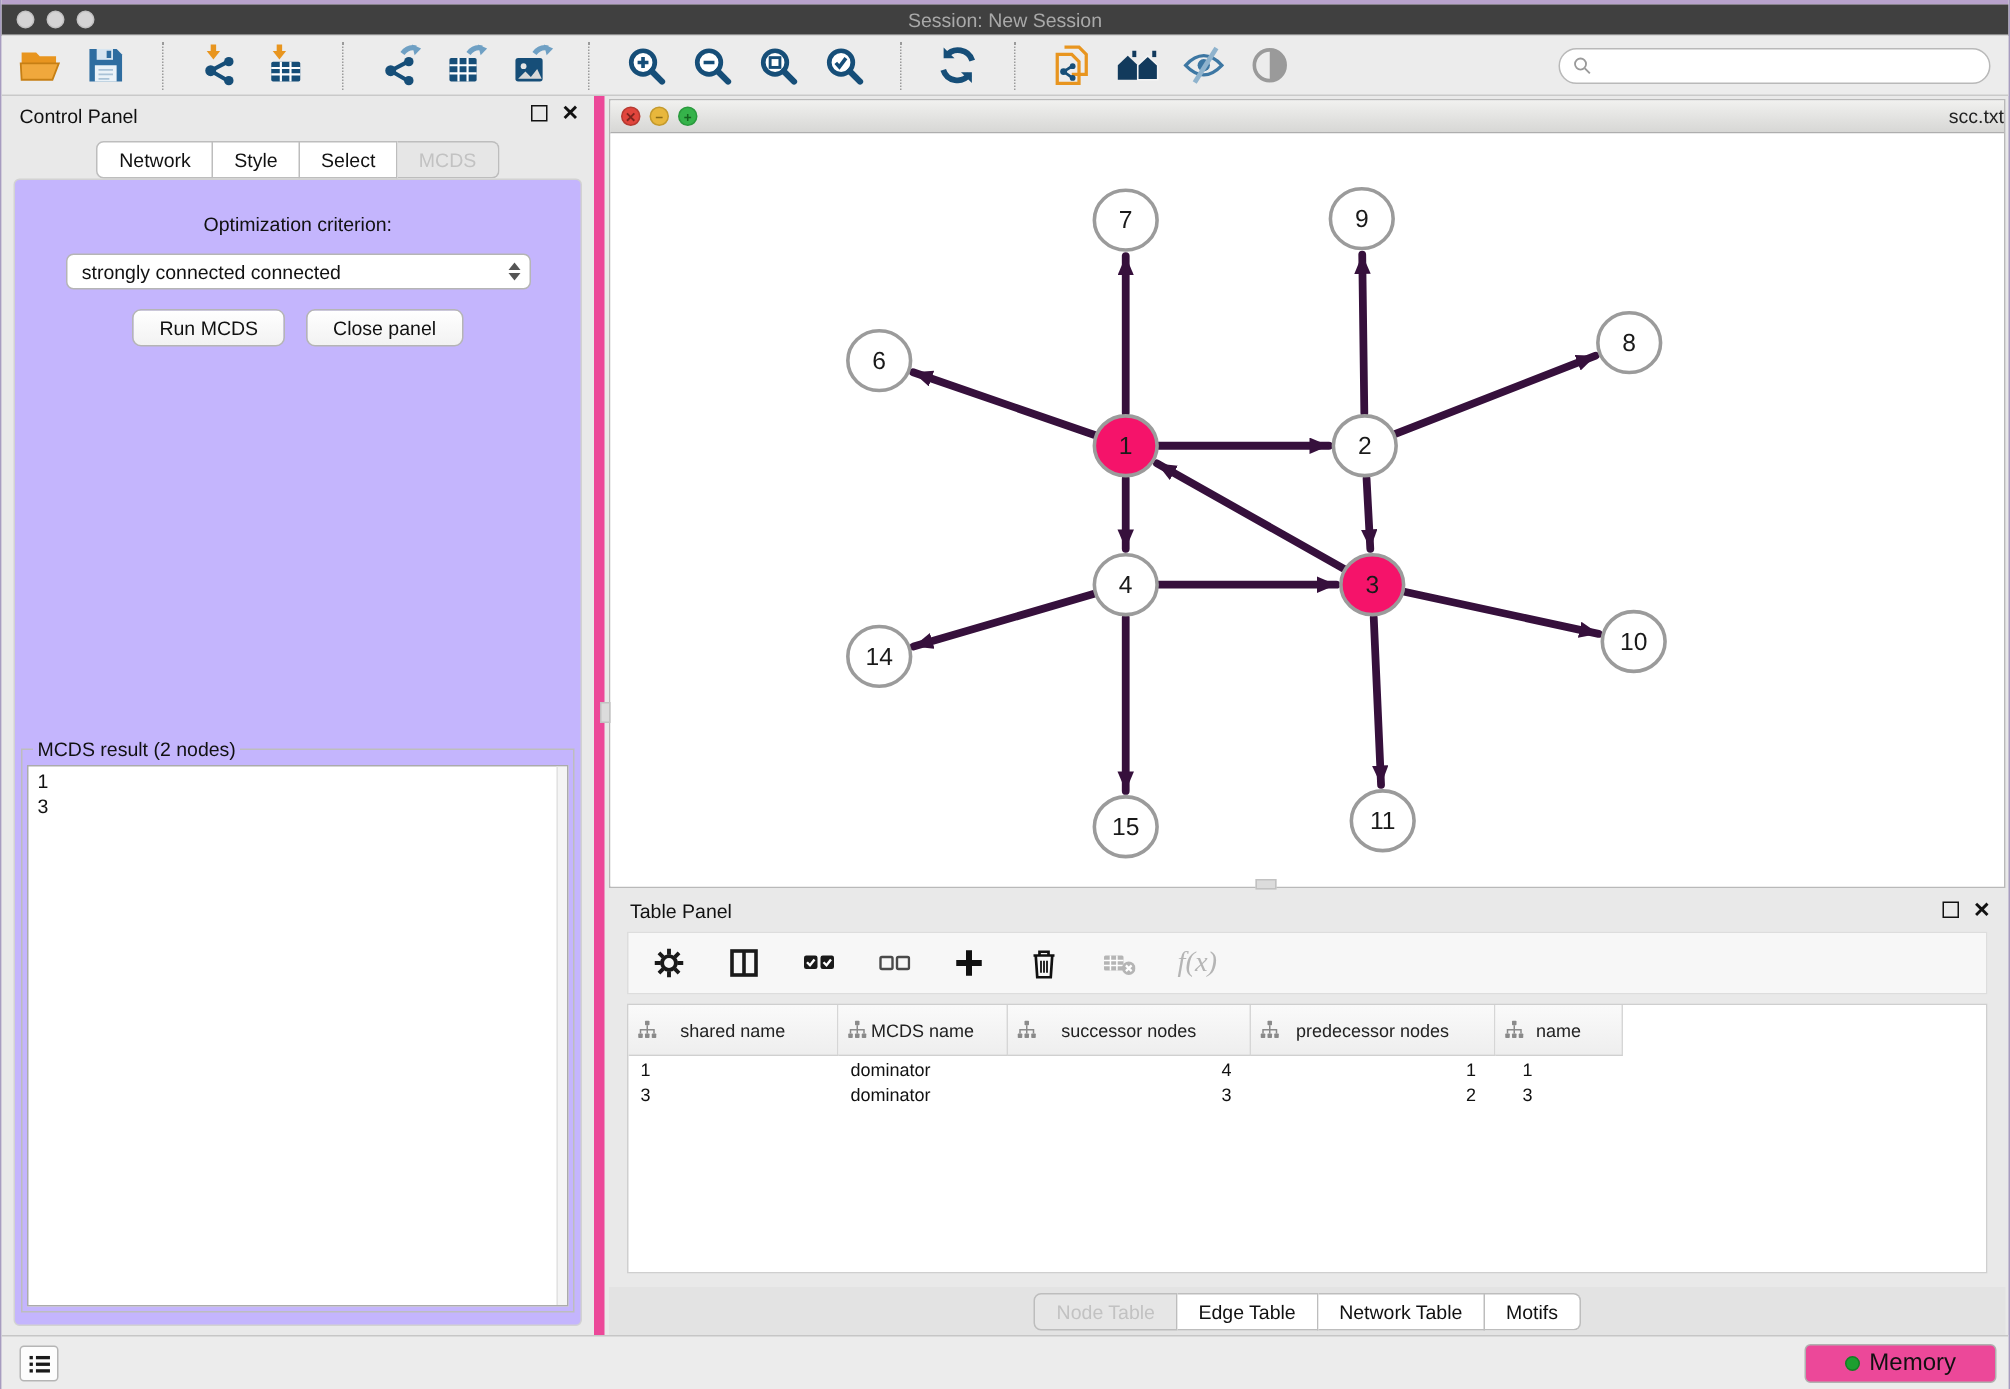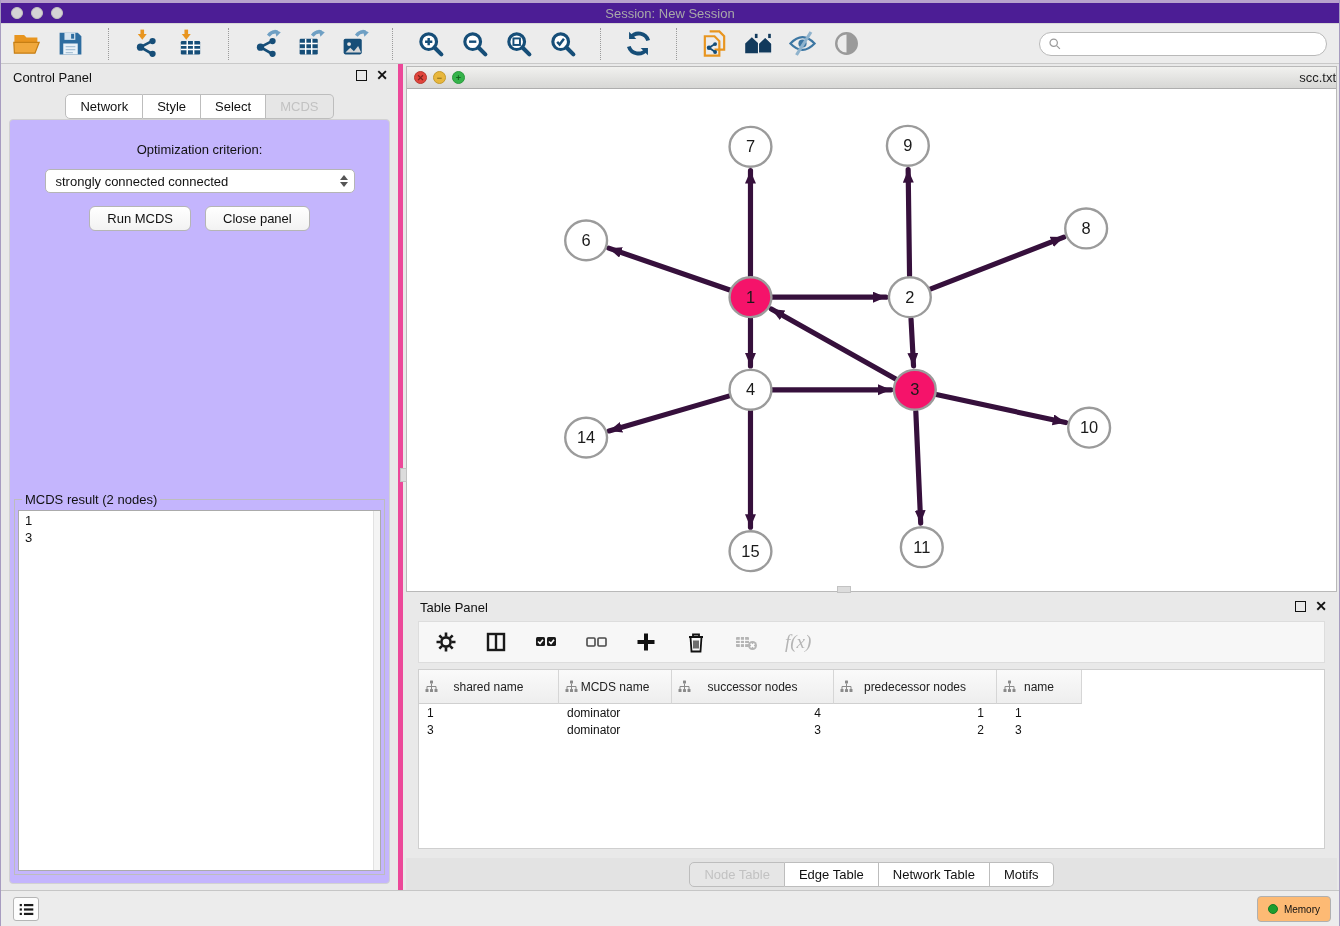--- a/index.html
+++ b/index.html
@@ -2,40 +2,40 @@
 <html><head>
 <meta charset="utf-8">
 <style>
   * { margin:0; padding:0; box-sizing:border-box; }
   body { font-family:"Liberation Sans", sans-serif; background:#555; }
   .window{ position:relative; width:1340px; height:926px; background:#e9e9e9; overflow:hidden;
            border-left:1px solid #a79cc0; border-right:1px solid #a79cc0;}
   .top-strip{ position:absolute; left:0; top:0; right:0; height:3px; background:#b8a2cc; }
 
   
-  .titlebar{ position:absolute; left:0; top:3px; right:0; height:21px; background:#4c1d95;
+  .titlebar{ position:absolute; left:0; top:3px; right:0; height:21px; background:#404040;
              border-bottom:1px solid #d6d6d6; }
   .titlebar .lights{ position:absolute; left:10px; top:4px; display:flex; gap:8px;}
   .titlebar .lights span{ width:12px; height:12px; border-radius:50%; background:#d5d4d5; border:1px solid #c2c1c2;}
   .titlebar .wtitle{ position:absolute; left:0; right:0; top:3px; text-align:center; font-size:13px; color:#a9a9a9;}
 
   
   .toolbar{ position:absolute; left:0; top:24px; right:0; height:40px; background:#ececec;
             border-bottom:1px solid #c9c9c9; display:flex; align-items:center; padding-left:10px; gap:13px;}
   .tb-btn{ background:none; border:none; padding:1px; cursor:pointer; display:block;}
   .tb-btn svg{ width:29px; height:29px; display:block;}
   .tb-sep{ width:1px; height:32px; border-left:1px dotted #9b9b9b; margin:0 9px;}
   .search-box{ position:absolute; right:12px; top:8px; width:288px; height:24px; background:#fff;
                border:1px solid #b9b9b9; border-radius:13px; display:flex; align-items:center; padding:0 8px; gap:4px;}
   .search-box input{ border:none; outline:none; flex:1; font-size:13px; background:transparent;}
   .search-box svg{ width:14px; height:14px;}
 
   
   .control-panel{ position:absolute; left:0; top:64px; width:402px; bottom:36px; background:#e9e9e9;
-                  border-right:5px solid #ec4899;}
+                  border-right:7px solid #ec4899;}
   .panel-head{ height:26px; position:relative; }
   .panel-head .ptitle{ position:absolute; left:12px; top:6px; font-size:13px; color:#111;}
   .panel-icons{ position:absolute; right:10px; top:6px; display:flex; gap:9px; align-items:center;}
   .maxi{ width:11px; height:11px; border:1.6px solid #111; display:inline-block; cursor:pointer;}
   .closi{ font-size:14px; font-weight:bold; color:#111; line-height:11px; cursor:pointer;}
   .seg-row{ display:flex; justify-content:center; margin-top:4px;}
   .seg{ background:#fff; border:1px solid #bdbdbd; border-left:none; font-size:13px; color:#111;
         padding:4px 14px; cursor:pointer;}
   .seg:first-child{ border-left:1px solid #bdbdbd; border-radius:5px 0 0 5px;}
   .seg:last-child{ border-radius:0 5px 5px 0;}
@@ -101,23 +101,23 @@
 
   
   .tabs-band{ position:absolute; left:405px; right:2px; top:858px; height:32px; background:#e3e3e3;}
   .bottom-tabs{ position:absolute; left:405px; right:2px; top:862px; display:flex; justify-content:center;}
 
   
   .status-bar{ position:absolute; left:0; right:0; bottom:0; height:36px; background:#ececec; border-top:1px solid #c6c6c6;}
   .list-btn{ position:absolute; left:12px; top:6px; width:26px; height:24px; background:#fdfdfd;
              border:1px solid #b5b5b5; border-radius:3px; cursor:pointer; display:flex; align-items:center; justify-content:center;}
   .list-btn svg{ width:17px; height:17px;}
-  .memory-btn{ position:absolute; right:8px; top:5px; height:26px; background:#fdba74; border:1px solid #b0b0b0;
-               border-radius:4px; cursor:pointer; display:flex; align-items:center; gap:6px; padding:0 10px;
-               font-size:10px; color:#111; font-family:inherit;}
+  .memory-btn{ position:absolute; right:8px; top:5px; height:26px; background:#ec4899; border:1px solid #b0b0b0;
+               border-radius:4px; cursor:pointer; display:flex; align-items:center; gap:6px; padding:0 26px;
+               font-size:16px; color:#111; font-family:inherit;}
   .memory-dot{ width:10px; height:10px; border-radius:50%; background:#1d9e2f; border:1px solid #157d24;}
 </style>
 </head>
 <body>
 
 <div class="window">
   <div class="top-strip"></div>
 
   <div class="titlebar">
     <div class="lights">

